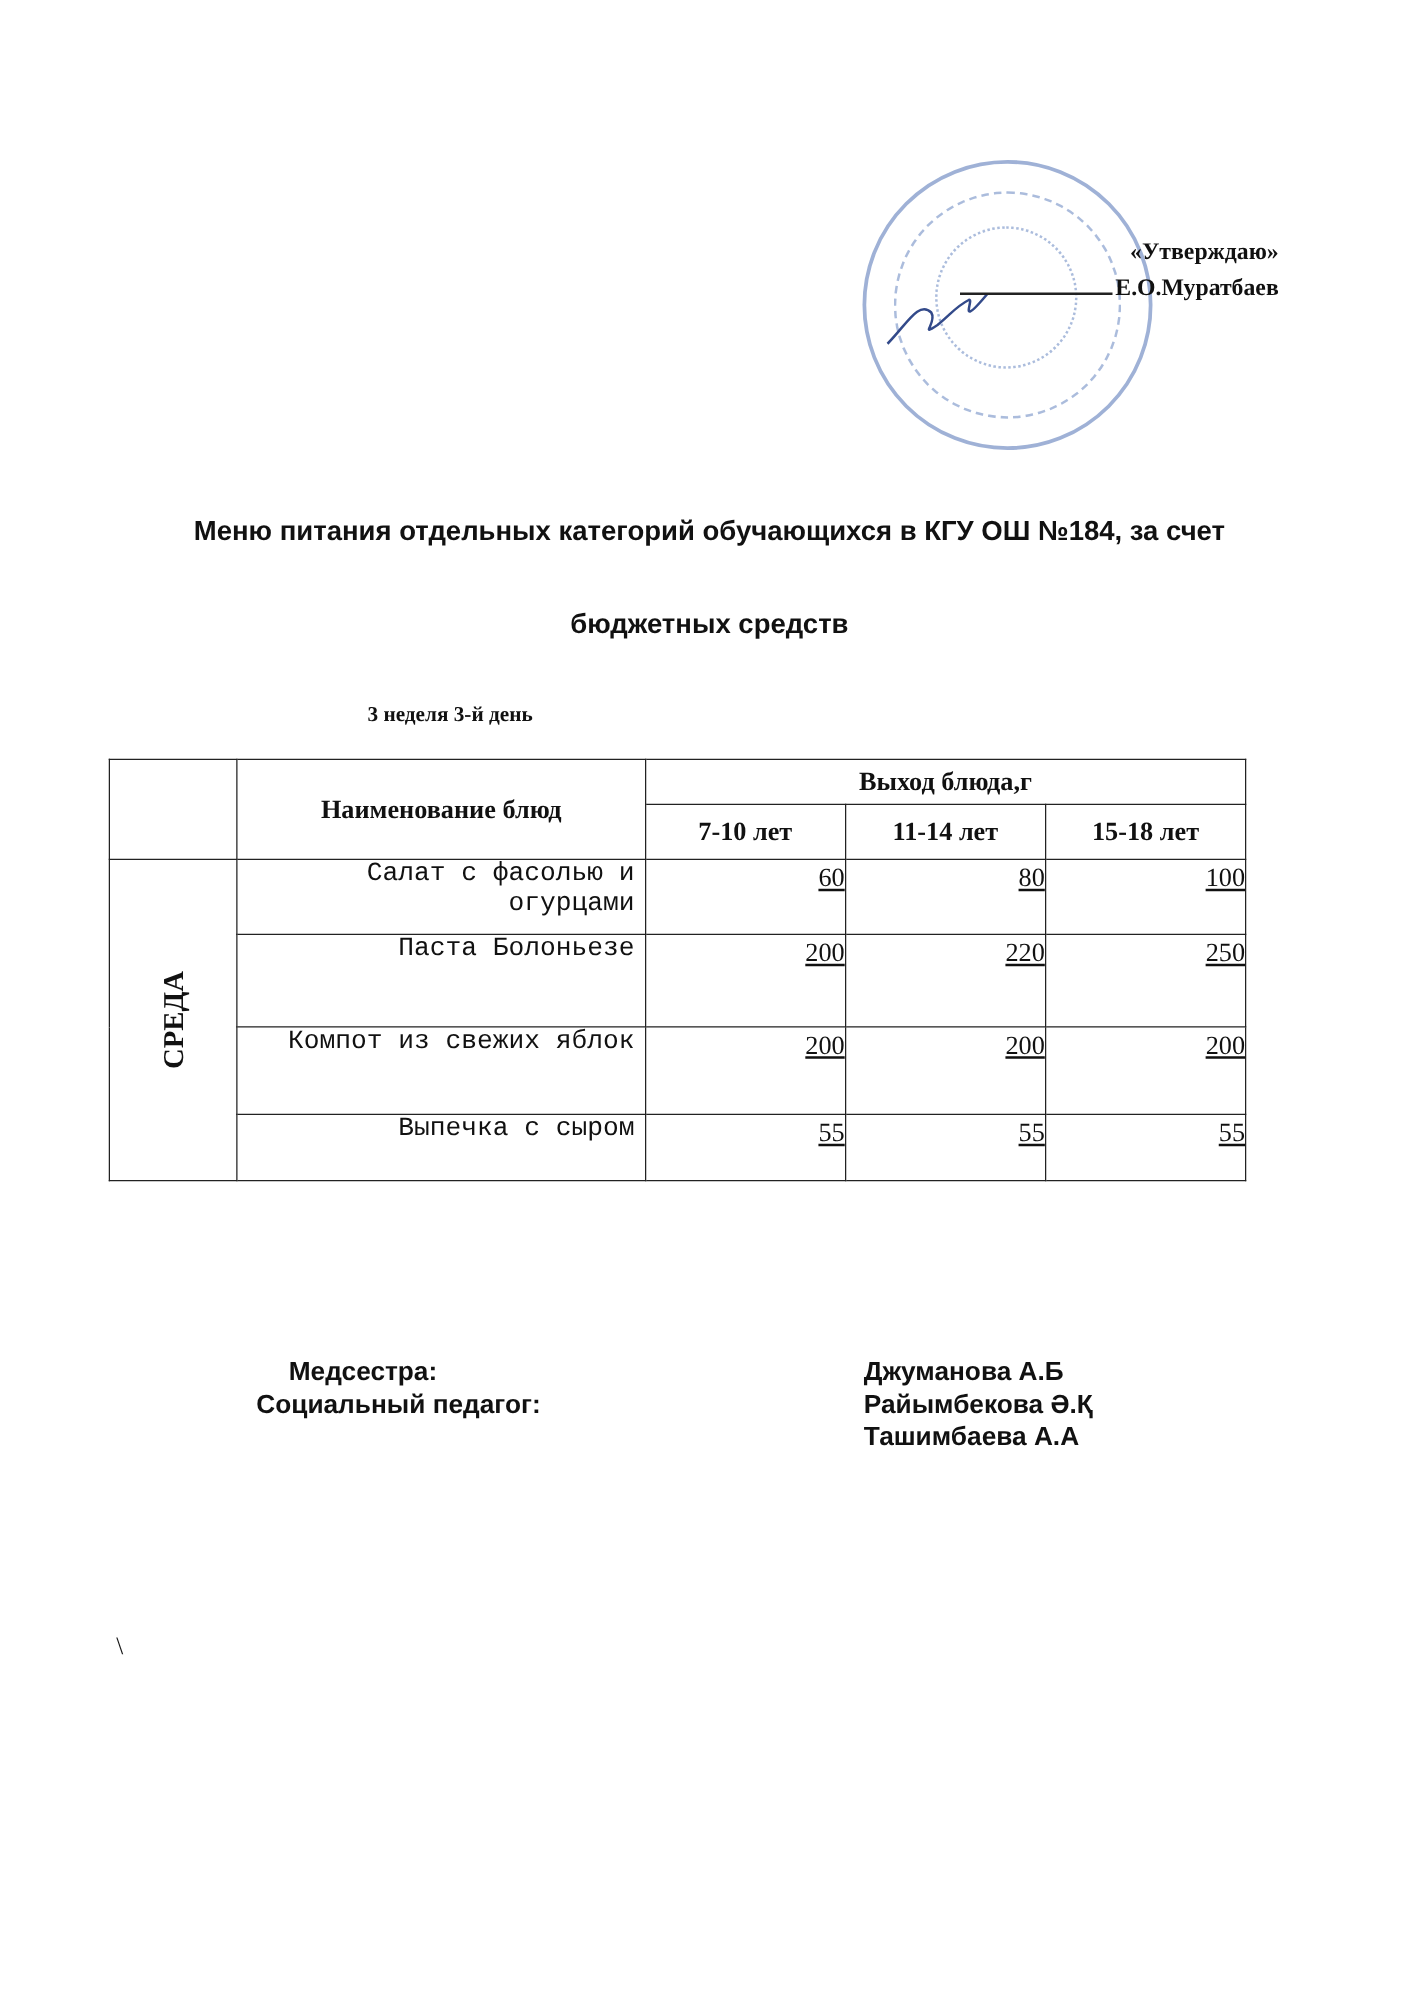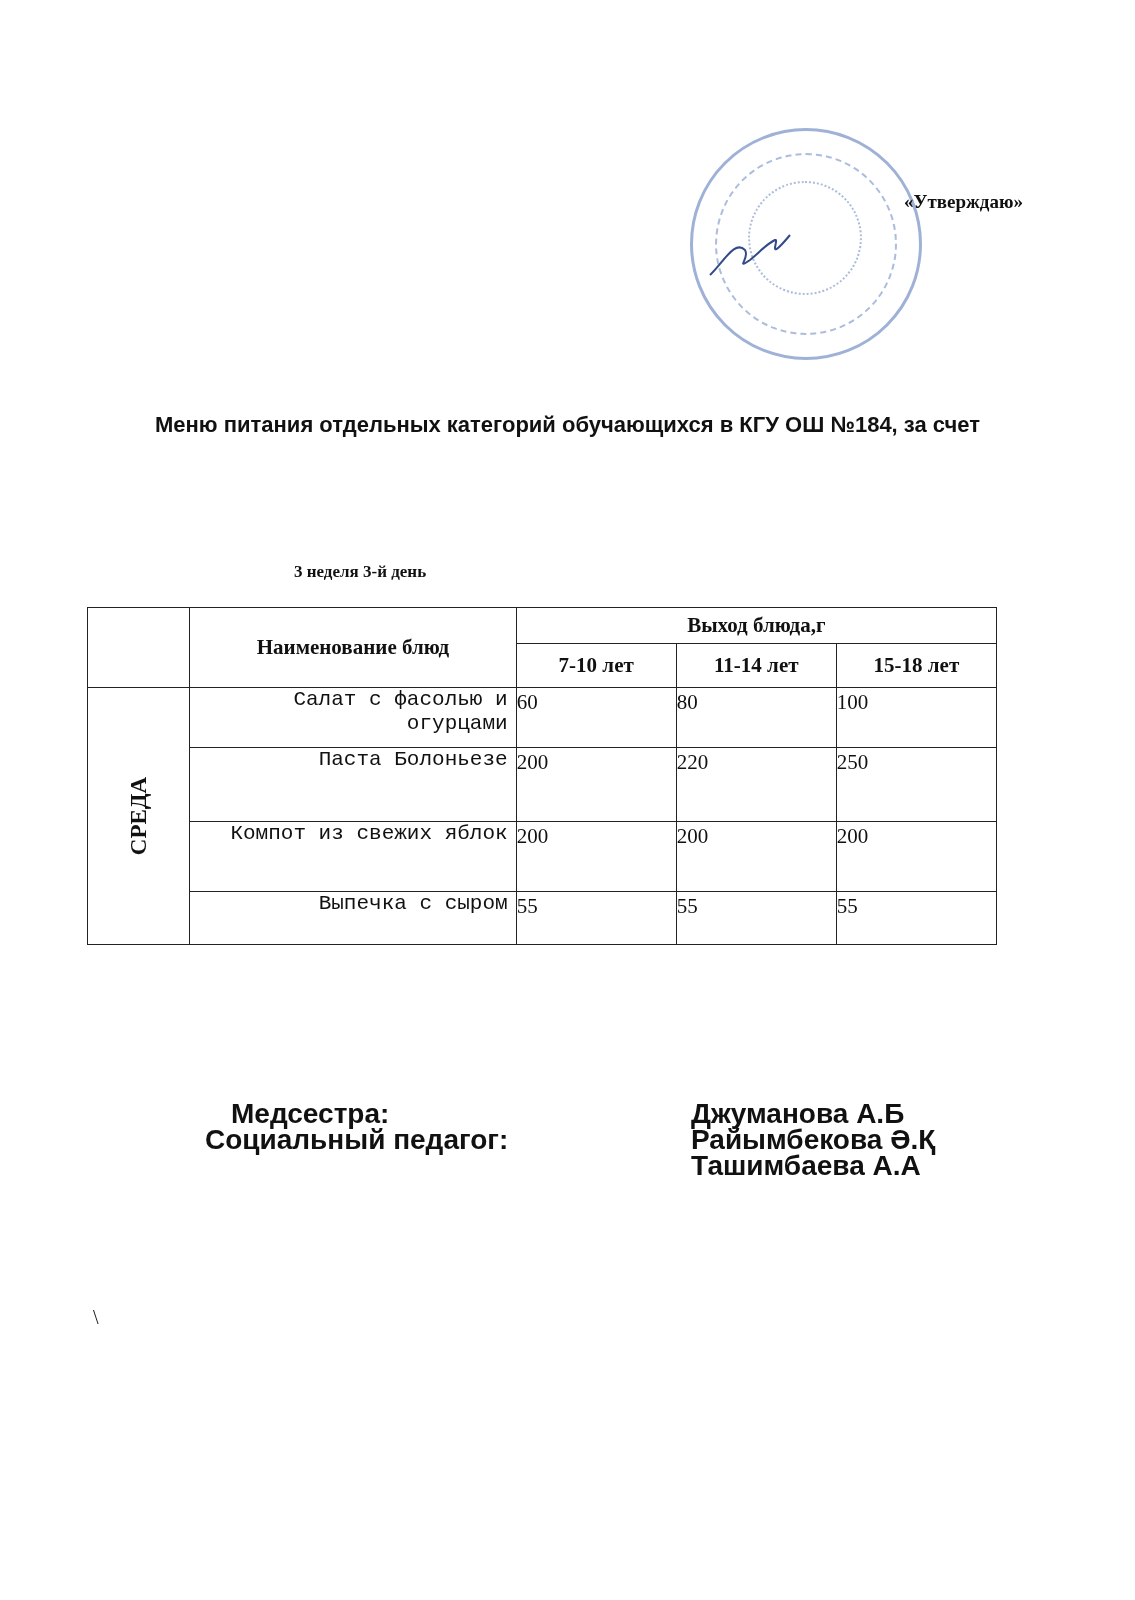--- a/index.html
+++ b/index.html
@@ -42,32 +42,31 @@
     }
     table.menu td, table.menu th { border: 1.5px solid #222; padding: 0; margin-top: 30px; }
     table.menu th { font-weight: bold; }
     .c-day { width: 99px; }
     .c-name { width: 316px; }
     .c-v { width: 155px; }
     .h-top { height: 36px; }
     .h-sub { height: 44px; }
     .name-head { vertical-align: middle; text-align: center; }
     td.dish { text-align: right; vertical-align: top; padding: 0 8px !important; line-height: 24px; font-family: Liberation Mono, monospace; }
-    td.val { text-align: left; vertical-align: top; padding-top: 2px !important; }
+    td.val { text-align: right; vertical-align: top; padding-top: 2px !important; text-decoration: underline; }
     .r1 { height: 60px; } .r2 { height: 74px; } .r3 { height: 70px; } .r4 { height: 53px; }
     .day-cell { position: relative; }
     .day-label {
       position: absolute; left: 50%; top: 50%;
       transform: translate(-50%, -50%) rotate(-90deg);
       font-weight: bold; font-size: 23px; white-space: nowrap;
     }
     .footer {
-      position: absolute; top: 1085px; font-weight: bold; font-size: 28px; line-height: 26px;
+      position: absolute; top: 1085px; font-weight: bold; font-size: 21px; line-height: 26px;
       font-family: "Liberation Sans Narrow", "Liberation Sans", sans-serif;
-      margin-top: 16px;
     }
     .footer.left { left: 205px; }
     .footer.left span:first-child { padding-left: 26px; }
     .footer.right { left: 691px; }
     .footer span { display: block; }
     .stray { position: absolute; left: 93px; top: 1306px; font-size: 20px; }
   </style>
 </head>
 <body>
 
@@ -75,24 +74,26 @@
   <div class="inner"></div>
   <div class="emblem"></div>
 </div>
 
 <svg class="signature" viewBox="0 0 90 55">
   <path d="M5 45 C20 30, 30 10, 40 20 C45 28, 30 40, 45 30 C55 22, 60 15, 70 10 C75 8, 60 35, 85 5" fill="none" stroke="#334a8a" stroke-width="2"></path>
 </svg>
 
 <div class="approve">
   <div>«Утверждаю»</div>
+  <div><span class="sigline"></span><span>Е.О.Муратбаев</span></div>
 </div>
 
 <div class="title">
   <span>Меню питания отдельных категорий обучающихся в КГУ ОШ №184, за счет</span>
+  <span>бюджетных средств</span>
 </div>
 
 <div class="week">3 неделя 3-й день</div>
 
 <table class="menu">
   <colgroup>
     <col class="c-day">
       <col class="c-name">
       <col class="c-v">
       <col class="c-v">

